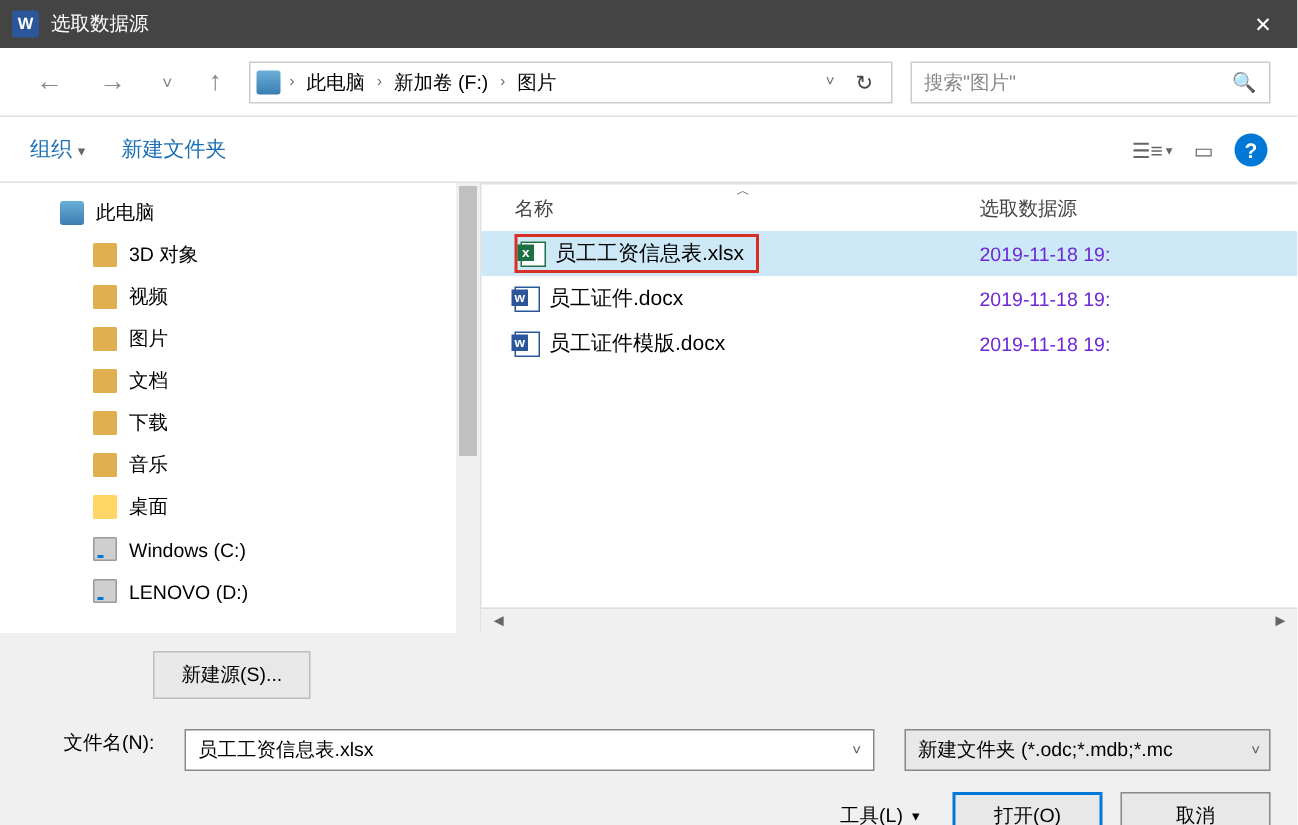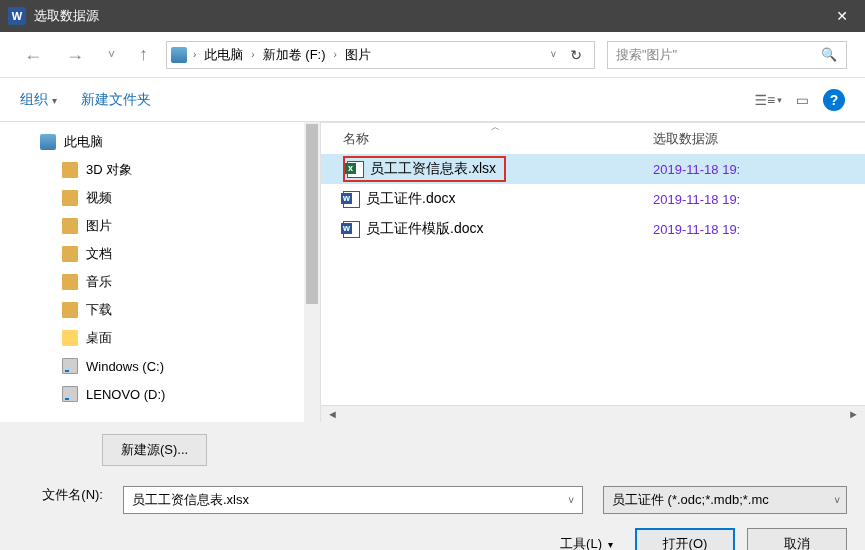--- a/index.html
+++ b/index.html
@@ -130,25 +130,25 @@
         <div class="tree-item child">
           <span class="tree-icon folder-tan"></span>
           <span>图片</span>
         </div>
         <div class="tree-item child">
           <span class="tree-icon folder-tan"></span>
           <span>文档</span>
         </div>
         <div class="tree-item child">
           <span class="tree-icon folder-tan"></span>
+          <span>下载</span>
+        </div>
+        <div class="tree-item child">
+          <span class="tree-icon folder-tan"></span>
           <span>音乐</span>
-        </div>
-        <div class="tree-item child">
-          <span class="tree-icon folder-tan"></span>
-          <span>下载</span>
         </div>
         <div class="tree-item child">
           <span class="tree-icon folder-yellow"></span>
           <span>桌面</span>
         </div>
         <div class="tree-item child">
           <span class="tree-icon drive-icon"></span>
           <span>Windows (C:)</span>
         </div>
         <div class="tree-item child">
@@ -201,21 +201,21 @@
 
 <div class="bottom">
   <button class="new-src">新建源(S)...</button>
   <div class="filename-row">
     <div class="filename-lbl">文件名(N):</div>
     <div class="filename-input">
       <span>员工工资信息表.xlsx</span>
       <span style="font-size:10px;color:#555">˅</span>
     </div>
     <div class="filetype">
-      <span>员工证件 (*.odc;*.mdb;*.mc</span>
+      <span>新建文件夹 (*.odc;*.mdb;*.mc</span>
       <span style="font-size:10px;color:#555">˅</span>
     </div>
   </div>
   <div class="btn-row">
     <span class="tools">
         <span>工具(L)</span> 
         <span style="font-size:10px">▾</span>
       </span>
     <div class="btn primary">打开(O)</div>
     <div class="btn">取消</div>

